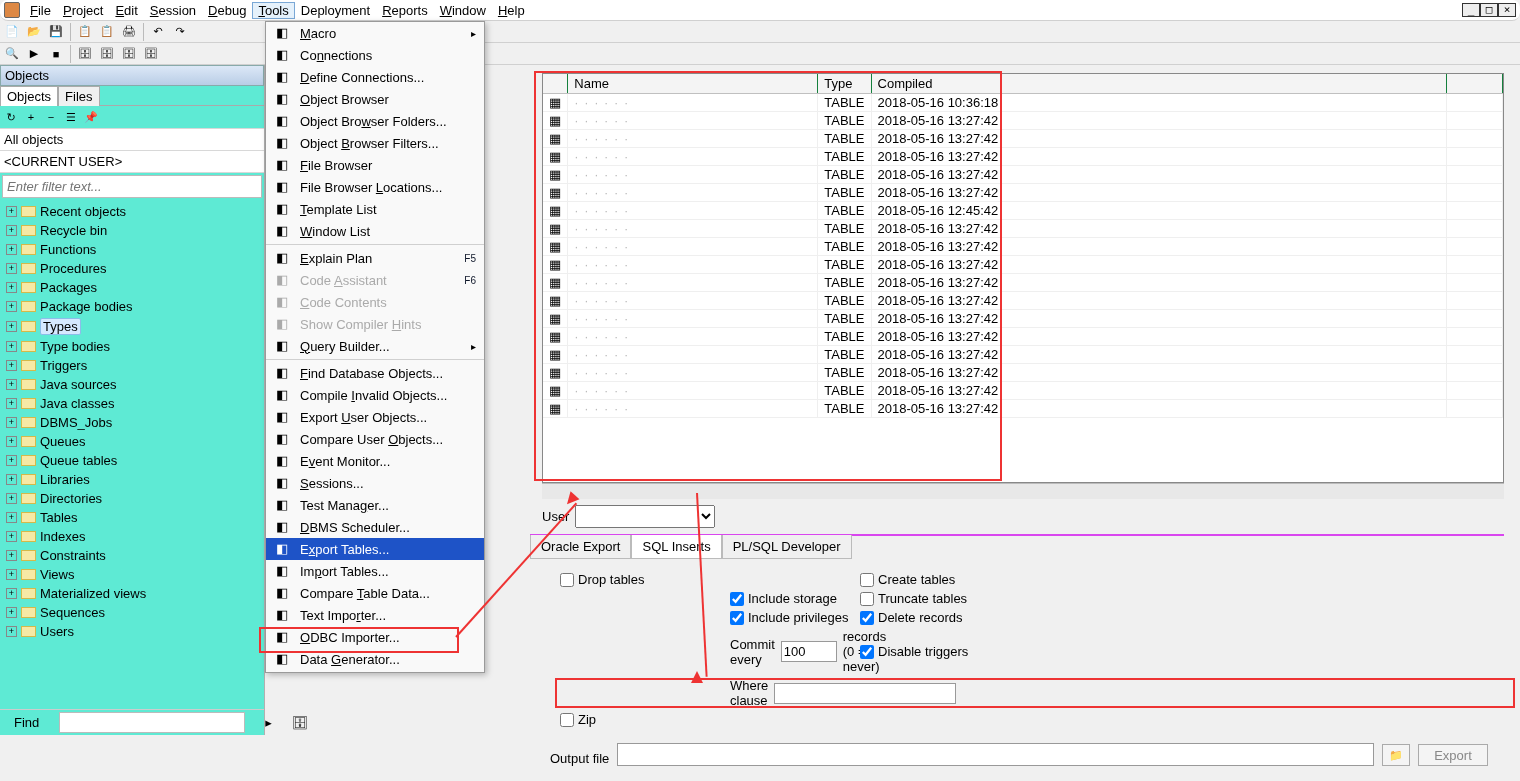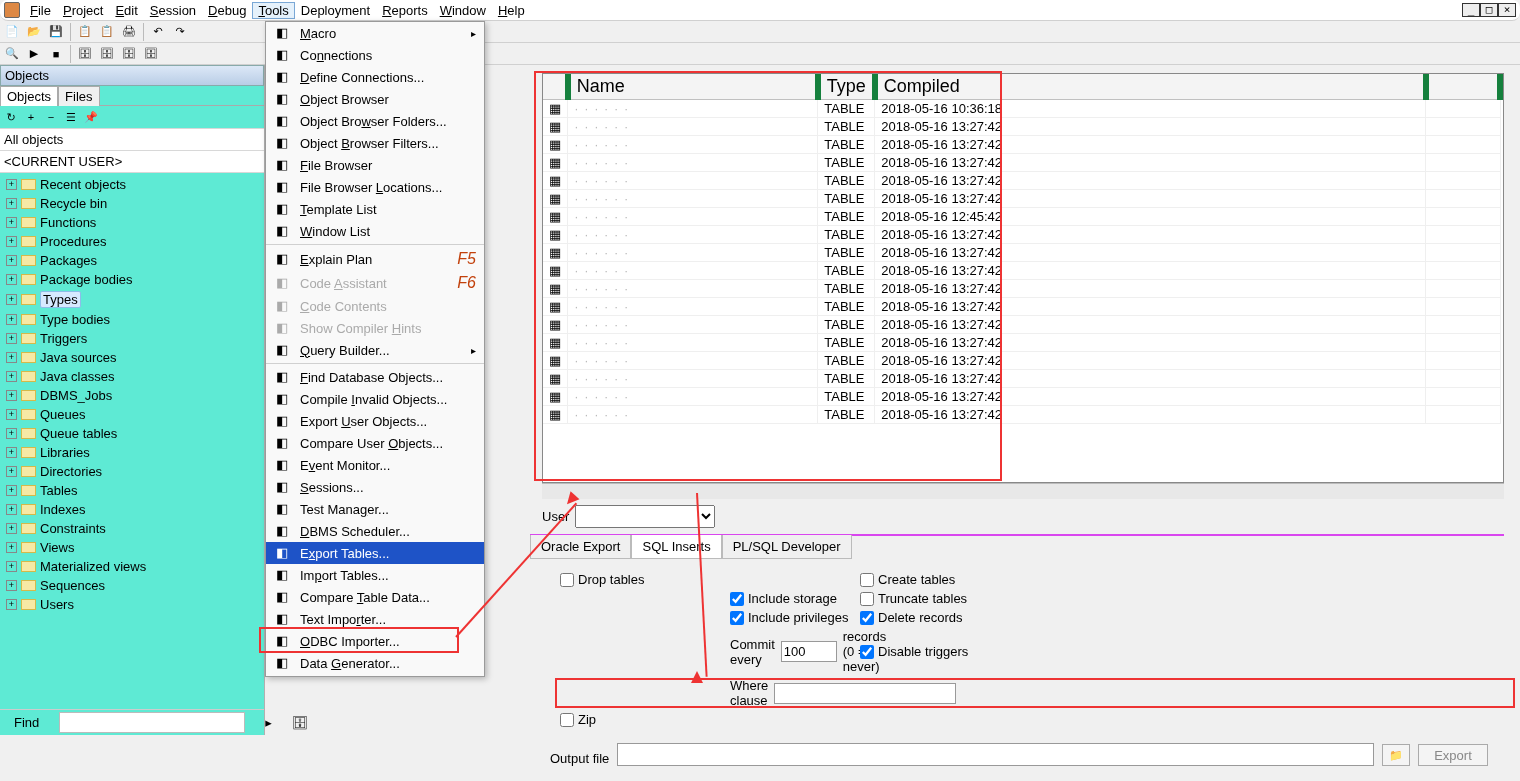--- a/index.html
+++ b/index.html
@@ -37,28 +37,28 @@
   .findbar { display: flex; align-items: center; gap: 20px; padding: 2px 14px; border-top: 1px solid #ccc; }
   .findbar input { flex: 1; border: 1px solid #bbb; padding: 2px 4px; }
 
   
   .dropdown { position: absolute; left: 265px; top: 21px; width: 220px; background: #f9f9f9; border: 1px solid #9a9a9a; box-shadow: 2px 2px 6px rgba(0,0,0,0.25); z-index: 50; padding-bottom: 2px;}
   .dropdown .dm { display: flex; align-items: center; gap: 8px; padding: 3px 8px 3px 10px; cursor: default; }
   .dropdown .dm .ico { width: 16px; height: 16px; display: inline-block; }
   .dropdown .dm.sel { background: #1e53c7; color: #fff; }
   .dropdown .dm.dis { color: #aaa; }
   .dropdown .sep { height: 1px; background: #d0d0d0; margin: 2px 0; }
-  .dropdown .sc { margin-left: auto; font-size: 16px; color: #c2410c; font-style: italic; }
+  .dropdown .sc { margin-left: auto; font-size: 10px; color: #0f172a; }
   .dropdown .arrow { margin-left: auto; font-size: 10px; }
 
   
   .rightarea { position: absolute; left: 486px; top: 65px; right: 0; bottom: 0; background: #f0f0f0; display: flex; flex-direction: column; }
   .tbl-wrap { border: 1px solid #888; background: #fff; margin: 8px 16px 0 56px; height: 410px; overflow: auto; position: relative; }
   .tbl { border-collapse: collapse; width: 100%; }
-  .tbl th { text-align: left; padding: 2px 6px; background: #f4f4f4; border-right: 6px solid #15803d; border-bottom: 1px solid #c0c0c0; font-weight: normal; font-size: 18px; position: sticky; top:0; }
+  .tbl th { text-align: left; padding: 2px 6px; background: #f4f4f4; border-right: 1px solid #15803d; border-bottom: 1px solid #c0c0c0; font-weight: normal; font-size: 13px; position: sticky; top:0; }
   .tbl td { padding: 1px 6px; border-right: 1px solid #efefef; border-bottom: 1px solid #efefef; font-size: 13px; white-space: nowrap; }
   .tbl td.ico { width: 24px; text-align:center; }
   .tbl td.name { width: 250px; color:#bbb; letter-spacing:1px; }
   .tbl td.type { width: 50px; }
   .scroll-h { height: 16px; background: #e8e8e8; border-top: 1px solid #bbb; }
 
   .user-row { display: flex; align-items: center; gap: 6px; padding: 6px 16px 6px 56px; }
   .user-row select { width: 140px; padding: 2px; }
 
   .export-tabs { margin: 0 16px 0 44px; border-top: 2px solid #d946ef; display: flex; align-items: flex-end; }
@@ -135,20 +135,23 @@
   </div>
   <div class="lp-btnrow">
     <span class="tbtn">↻</span>
     <span class="tbtn">+</span>
     <span class="tbtn">−</span>
     <span class="tbtn">☰</span>
     <span class="tbtn">📌</span>
   </div>
   <div class="lp-row">All objects</div>
   <div class="lp-row">&lt;CURRENT USER&gt;</div>
+  <div style="padding:2px;">
+    <input class="lp-filter" placeholder="Enter filter text..." style="">
+  </div>
   <div class="tree" id="tree">
       <div class="tree-item">
         <span class="exp">+</span>
         <span class="fld"></span>
         <span class="lbl">Recent objects</span>
       </div>
       <div class="tree-item">
         <span class="exp">+</span>
         <span class="fld"></span>
         <span class="lbl">Recycle bin</span>

